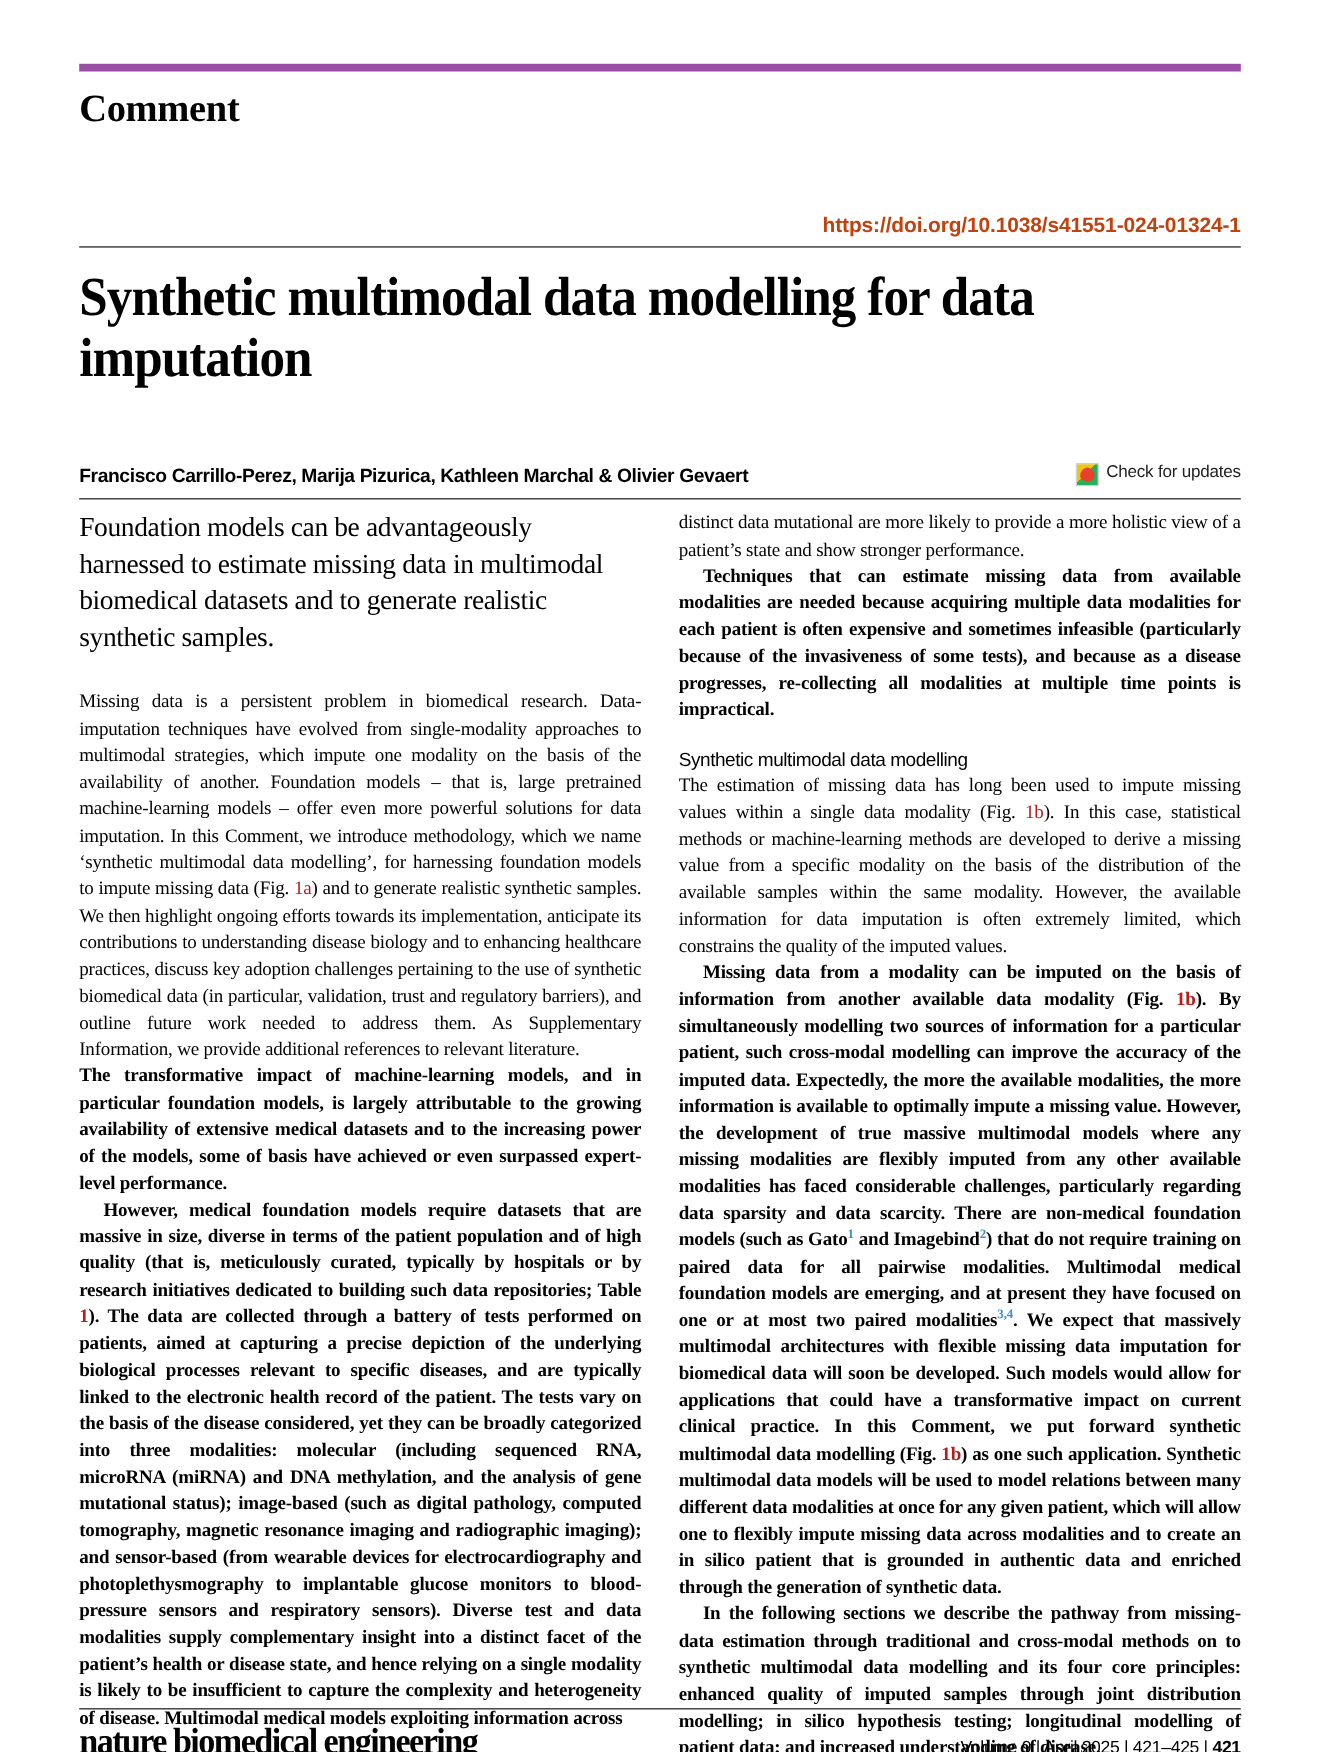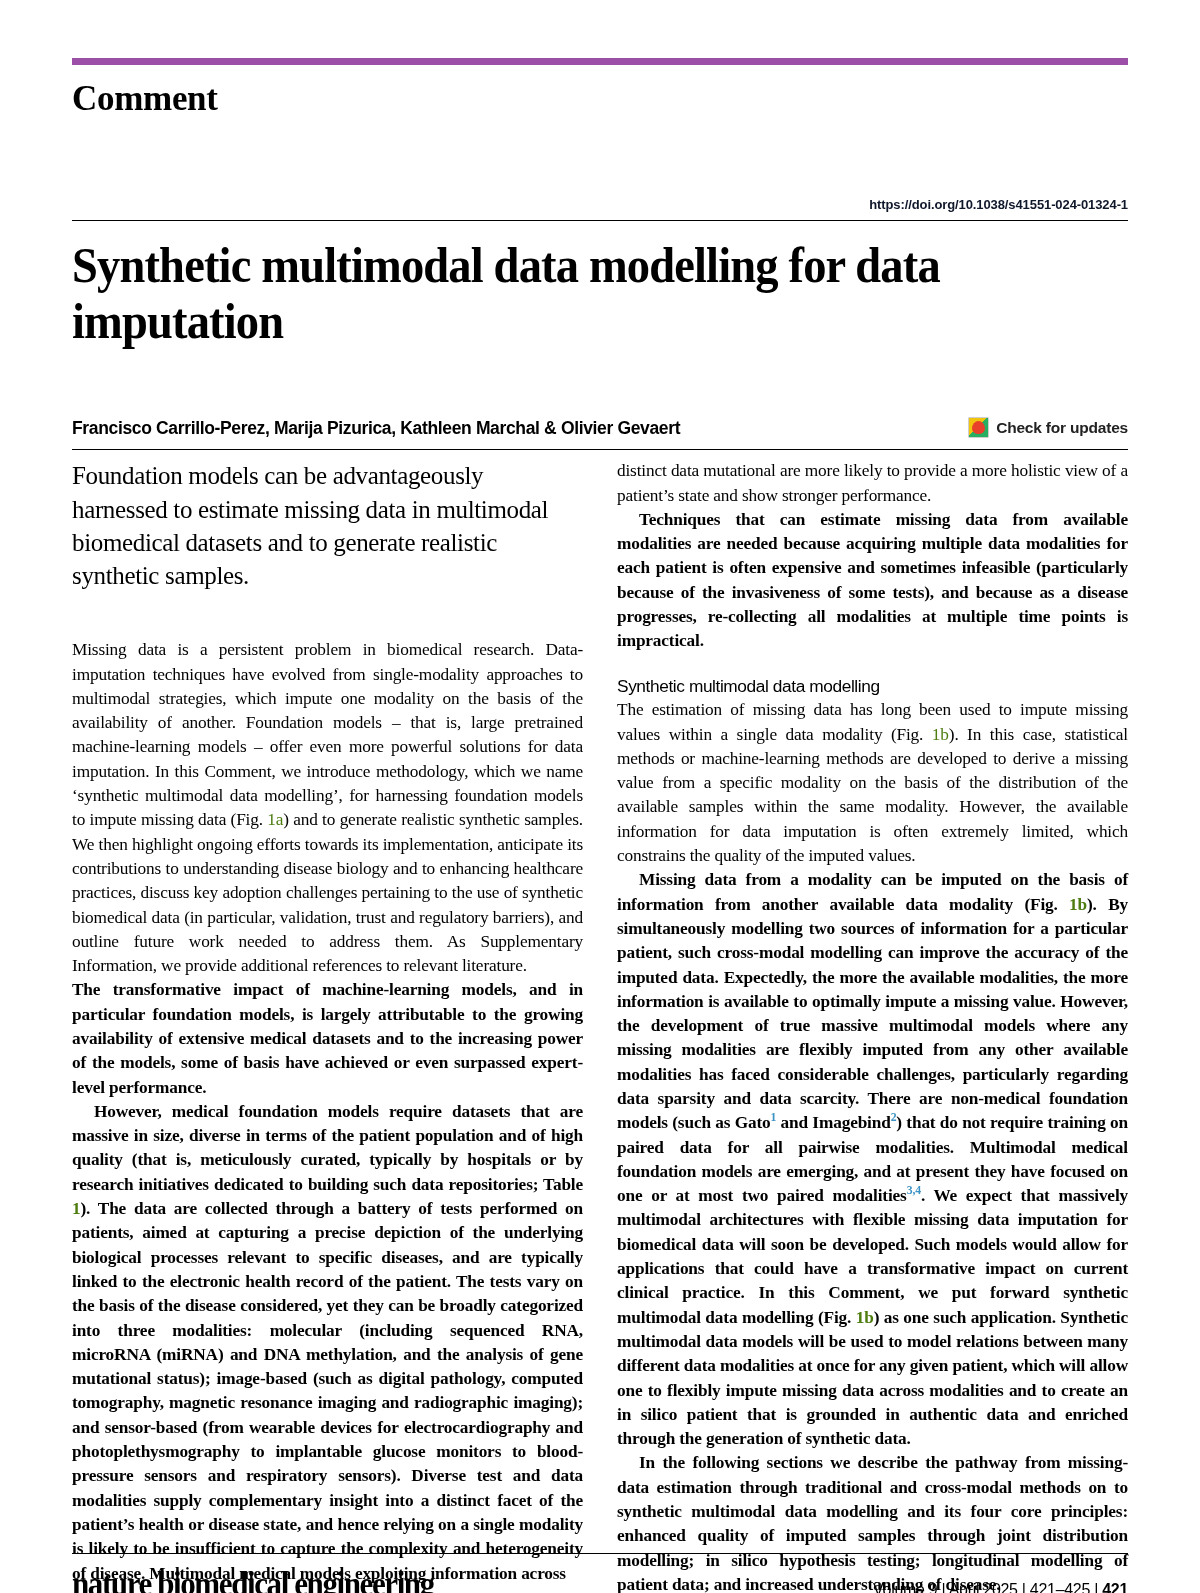--- a/index.html
+++ b/index.html
@@ -39,22 +39,22 @@
   }
 
   
   .doi-row {
     text-align: right;
     margin-top: 76px;
   }
   .doi-link {
     font-family: "Liberation Sans", "DejaVu Sans", sans-serif;
     font-weight: bold;
-    font-size: 13px;
-    color: #0f172a;
+    font-size: 19px;
+    color: #c2410c;
     letter-spacing: -0.1px;
     text-decoration: none;
   }
   .hair-rule {
     border-top: 1px solid #000;
     margin-top: 7px;
   }
 
   
   .article-title {
@@ -78,25 +78,23 @@
   }
   .authors {
     font-family: "Liberation Sans", "DejaVu Sans", sans-serif;
     font-weight: bold;
     font-size: 17.5px;
     letter-spacing: -0.35px;
     color: #000;
   }
   .check-updates {
     display: flex;
-    align-items: center;
     gap: 7px;
     white-space: nowrap;
     padding-bottom: 1px;
-    font-weight: bold;
   }
   .crossmark {
     width: 19px;
     height: 19px;
     background: linear-gradient(135deg,#f1c40f 0%, #f1c40f 45%, #27ae60 45%, #27ae60 100%);
     border: 1px solid #cfcfcf;
     position: relative;
     border-radius: 1px;
     flex: none;
   }
@@ -128,21 +126,21 @@
   .col {
     width: 511px;
     flex: none;
   }
 
   .standfirst {
     font-family: "Liberation Serif", "DejaVu Serif", serif;
     font-size: 25px;
     line-height: 1.33;
     letter-spacing: -0.35px;
-    margin: 0 0 46px 0;
+    margin: 0 0 30px 0;
   }
 
   p.body {
     font-family: "Liberation Serif", "DejaVu Serif", serif;
     font-size: 17.3px;
     line-height: 1.405;
     text-align: justify;
     margin: 0;
     letter-spacing: -0.16px;
     -webkit-hyphens: none;
@@ -155,21 +153,21 @@
     font-family: "Liberation Sans", "DejaVu Sans", sans-serif;
     font-weight: normal;
     font-size: 17.3px;
     letter-spacing: -0.4px;
     margin: 22px 0 1px 0;
     line-height: 1.25;
   }
   h3.subhead.tight { margin-top: 21px; }
 
   a.ref-link {
-    color: #4d7c0f;
+    color: #b91c1c;
     text-decoration: none;
   }
   sup.ref-sup {
     color: #3B92C4;
     font-size: 0.68em;
     vertical-align: super;
     line-height: 0;
   }
 
   

